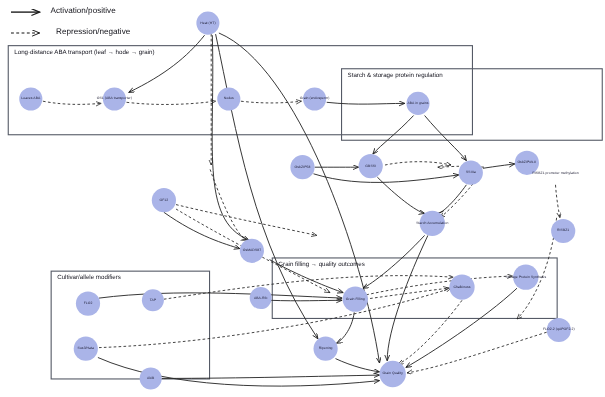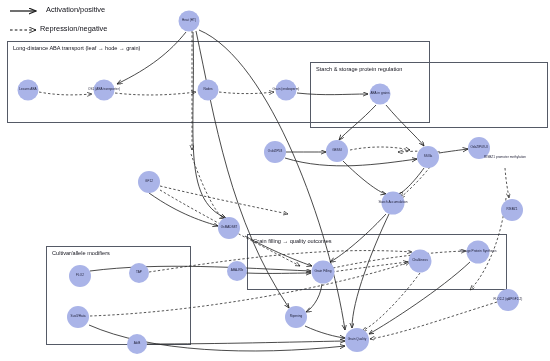--- a/index.html
+++ b/index.html
@@ -32,21 +32,21 @@
     </defs>
     <g>
       <line x1="10" y1="11" x2="36" y2="11" stroke="#111" stroke-width="1.2" marker-end="url(#ah)"></line>
     </g>
     <g>
       <line x1="10" y1="30" x2="36" y2="30" stroke="#111" stroke-width="1.1" stroke-dasharray="2.6,2.2" marker-end="url(#ahd)"></line>
     </g>
   </svg>
 
   <div class="legend-text" style="left:46px;top:5px;">Activation/positive</div>
-  <div class="legend-text" style="left:40px;top:24px;">Repression/negative</div>
+  <div class="legend-text" style="left:51px;top:24px;">Repression/negative</div>
 
   <div id="boxes">
       <div class="group-box" style="left: 7px; top: 41px; width: 421px; height: 80px;"></div>
       <div class="group-title" style="left: 13px; top: 45px;">Long-distance ABA transport (leaf → hode → grain)</div>
       <div class="group-box" style="left: 310px; top: 62px; width: 236px; height: 64px;"></div>
       <div class="group-title" style="left: 316px; top: 66px;">Starch &amp; storage protein regulation</div>
       <div class="group-box" style="left: 46px; top: 246px; width: 143px; height: 97px;"></div>
       <div class="group-title" style="left: 52px; top: 250px;">Cultivar/allele modifiers</div>
       <div class="group-box" style="left: 247px; top: 234px; width: 258px; height: 54px;"></div>
       <div class="group-title" style="left: 253px; top: 238px;">Grain filling → quality outcomes</div>

